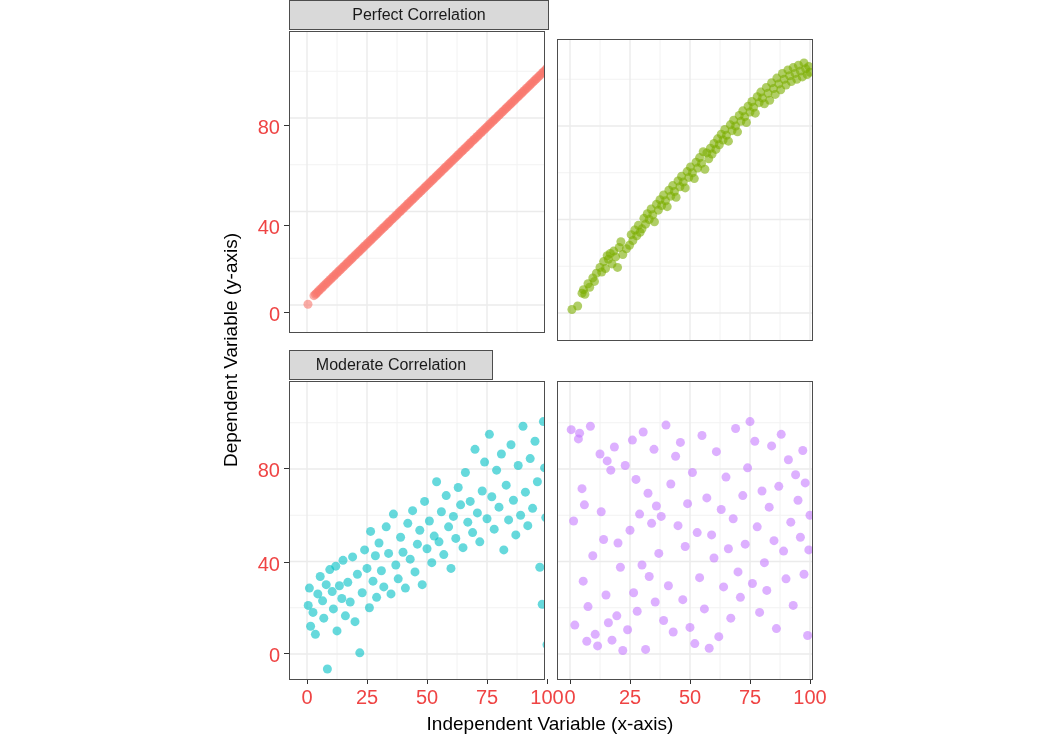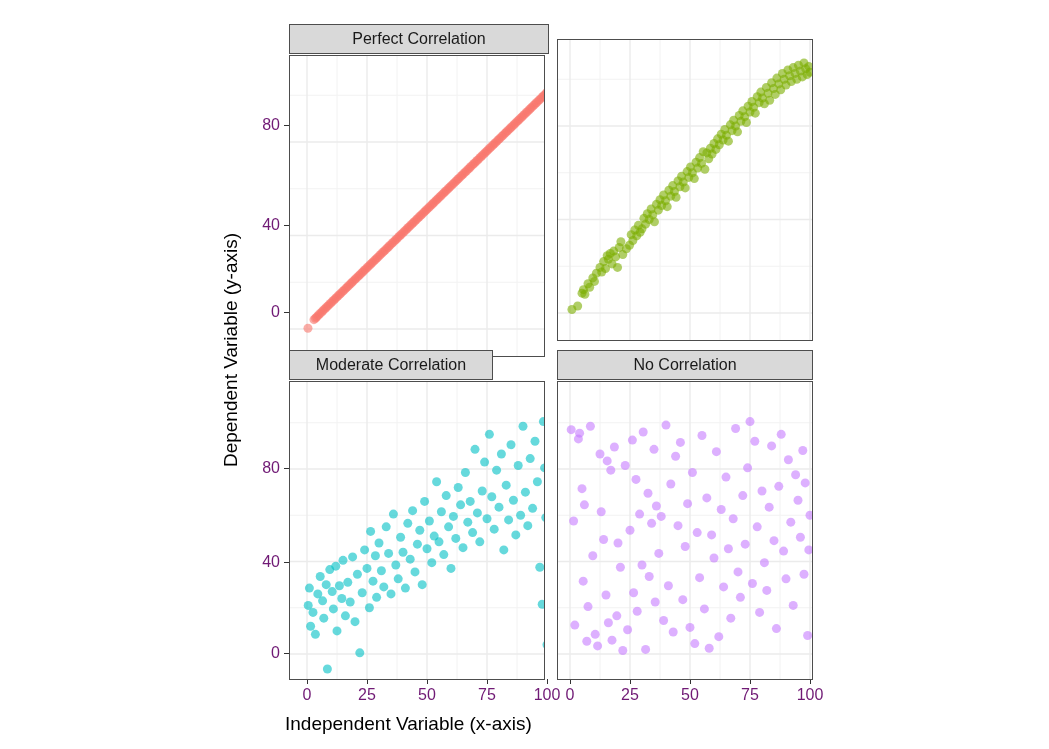--- a/index.html
+++ b/index.html
@@ -34,30 +34,30 @@
     justify-content: center;
     font-size: 19px;
     color: #000000;
     white-space: nowrap;
   }
   .x-axis-title {
     position: absolute;
     left: 285px;
     top: 713px;
     width: 530px;
-    text-align: left;
+    text-align: center;
     font-size: 19px;
     color: #000000;
   }
 
   
   .tick-label {
     position: absolute;
-    font-size: 16px;
-    color: #701a75;
+    font-size: 20px;
+    color: #ef4444;
     white-space: nowrap;
   }
   .y-tick-label {
     text-align: right;
     width: 40px;
     transform: translateY(-9px);
   }
   .x-tick-label {
     text-align: center;
     width: 40px;
@@ -146,21 +146,21 @@
   <div class="tick-label x-tick-label" style="left:630px; top:686px;">25</div>
   <div class="tick-label x-tick-label" style="left:690px; top:686px;">50</div>
   <div class="tick-label x-tick-label" style="left:750px; top:686px;">75</div>
   <div class="tick-label x-tick-label" style="left:810px; top:686px;">100</div>
   <div class="tick-mark x-tick" style="left:570px; top:679px;"></div>
   <div class="tick-mark x-tick" style="left:630px; top:679px;"></div>
   <div class="tick-mark x-tick" style="left:690px; top:679px;"></div>
   <div class="tick-mark x-tick" style="left:750px; top:679px;"></div>
   <div class="tick-mark x-tick" style="left:810px; top:679px;"></div>
 
-  <div class="facet" style="left:289px; top:24px; width:260px; height:333px;">
+  <div class="facet" style="left:289px; top:0; width:260px; height:333px;">
     <div class="strip">
       <span class="strip-label">Perfect Correlation</span>
     </div>
     <div class="panel" style="width:256px; height:302px;">
       <svg class="panel-svg" id="svg-p0" width="256" height="302">
           <g>
             <line x1="47" y1="0" x2="47" y2="302" stroke="#f2f2f2" stroke-width="1"></line>
             <line x1="107" y1="0" x2="107" y2="302" stroke="#f2f2f2" stroke-width="1"></line>
             <line x1="167" y1="0" x2="167" y2="302" stroke="#f2f2f2" stroke-width="1"></line>
             <line x1="227" y1="0" x2="227" y2="302" stroke="#f2f2f2" stroke-width="1"></line>
@@ -618,23 +618,20 @@
             <circle cx="253.40" cy="39.59" r="4.5"></circle>
             <circle cx="254.60" cy="85.84" r="4.5"></circle>
             <circle cx="255.80" cy="135.56" r="4.5"></circle>
             <circle cx="257.00" cy="262.75" r="4.5"></circle>
           </g>
         </svg>
     </div>
   </div>
 
   <div class="facet" style="left:557px; top:350px; width:256px; height:330px;">
-    <div class="strip">
-      <span class="strip-label">No Correlation</span>
-    </div>
     <div class="panel" style="width:256px; height:299px;">
       <svg class="panel-svg" id="svg-p3" width="256" height="299">
           <g>
             <line x1="42" y1="0" x2="42" y2="299" stroke="#f2f2f2" stroke-width="1"></line>
             <line x1="102" y1="0" x2="102" y2="299" stroke="#f2f2f2" stroke-width="1"></line>
             <line x1="162" y1="0" x2="162" y2="299" stroke="#f2f2f2" stroke-width="1"></line>
             <line x1="222" y1="0" x2="222" y2="299" stroke="#f2f2f2" stroke-width="1"></line>
             <line x1="0" y1="225.75" x2="256" y2="225.75" stroke="#f2f2f2" stroke-width="1"></line>
             <line x1="0" y1="133.25" x2="256" y2="133.25" stroke="#f2f2f2" stroke-width="1"></line>
             <line x1="0" y1="40.75" x2="256" y2="40.75" stroke="#f2f2f2" stroke-width="1"></line>

